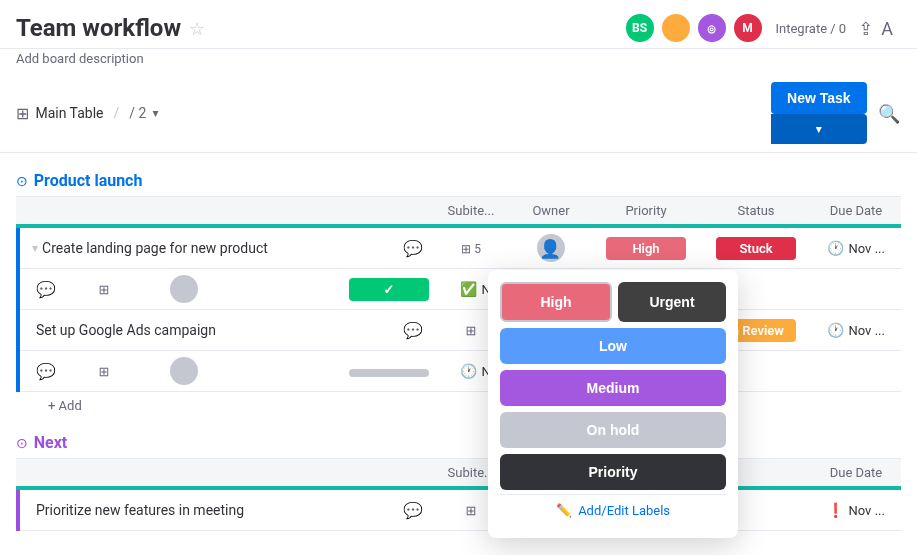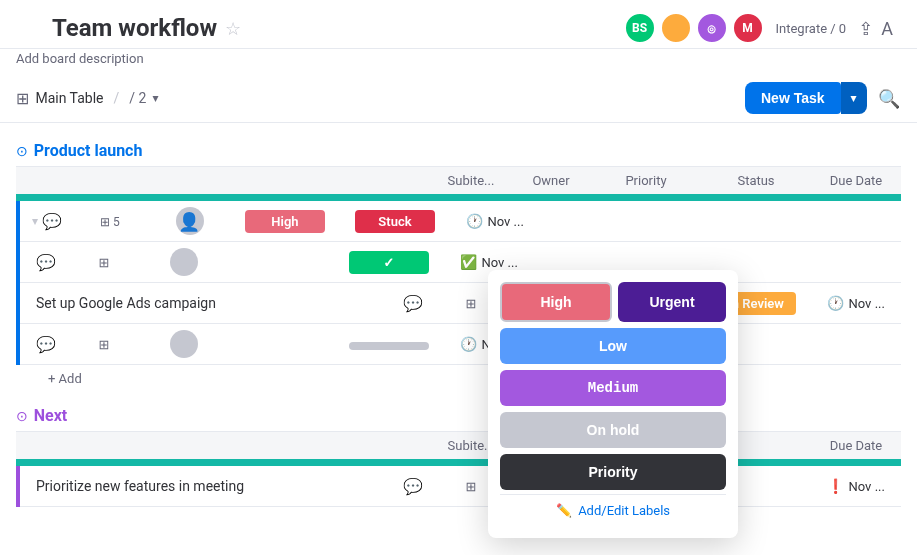--- a/index.html
+++ b/index.html
@@ -1,20 +1,20 @@
 <!DOCTYPE html>
 <html><head>
   <meta charset="utf-8">
   <style>
     * { margin: 0; padding: 0; box-sizing: border-box; }
     body { font-family: -apple-system, BlinkMacSystemFont, 'Segoe UI', Roboto, Arial, sans-serif; background: #fff; overflow: hidden; width: 917px; height: 555px; position: relative; }
 
     
     .header { display: flex; align-items: center; padding: 12px 16px 4px 16px; border-bottom: 1px solid #e6e9ef; }
-    .header-title { font-size: 24px; font-weight: 700; color: #323338; margin-right: 8px; margin-left: 36px; }
+    .header-title { font-size: 24px; font-weight: 700; color: #323338; margin-right: 8px; }
     .star-icon { color: #c5c7d0; font-size: 18px; margin-right: auto; }
     .header-avatars { display: flex; align-items: center; gap: 4px; margin-right: 12px; }
     .avatar { width: 32px; height: 32px; border-radius: 50%; display: flex; align-items: center; justify-content: center; font-size: 12px; font-weight: 700; color: white; border: 2px solid white; }
     .av1 { background: #00c875; }
     .av2 { background: #fdab3d; }
     .av3 { background: #a358df; }
     .av4 { background: #df2f4a; }
     .integrate-btn { color: #676879; font-size: 13px; margin-right: 12px; }
     .action-icon { font-size: 18px; color: #676879; margin-right: 8px; }
     .board-desc { font-size: 13px; color: #676879; padding: 2px 16px 8px 16px; }
@@ -22,31 +22,31 @@
     
     .toolbar { display: flex; align-items: center; padding: 8px 16px; border-bottom: 1px solid #e6e9ef; }
     .table-switcher { display: flex; align-items: center; gap: 6px; font-size: 14px; color: #323338; cursor: pointer; }
     .table-icon { font-size: 16px; color: #676879; }
     .slash { color: #c5c7d0; margin: 0 4px; }
     .table-count { color: #676879; }
     .chevron-down { color: #676879; font-size: 12px; }
     .toolbar-spacer { flex: 1; }
     .new-task-btn { background: #0073ea; color: white; border: none; border-radius: 4px; padding: 8px 16px; font-size: 14px; font-weight: 600; cursor: pointer; display: flex; align-items: center; gap: 6px; }
     .new-task-dropdown { background: #0060c0; color: white; border: none; border-radius: 0 4px 4px 0; padding: 8px 10px; cursor: pointer; font-size: 12px; }
-    .new-task-wrapper { display: flex; border-radius: 8px; overflow: hidden; margin-right: 12px; }
+    .new-task-wrapper { display: flex; border-radius: 0; overflow: hidden; margin-right: 12px; flex-direction: column; }
     .search-icon-btn { font-size: 18px; color: #676879; cursor: pointer; }
 
     
     .board { padding: 12px 0; }
 
     
     .group-header { display: flex; align-items: center; padding: 6px 16px; }
     .group-toggle { color: #0073ea; font-size: 14px; margin-right: 6px; cursor: pointer; }
     .group-title { font-size: 16px; font-weight: 700; color: #0073ea; }
-    .col-headers { display: flex; align-items: center; border-bottom: 7px solid #14b8a6; padding: 6px 0; background: #f5f6f8; }
+    .col-headers { display: flex; align-items: center; border-bottom: 4px solid #14b8a6; padding: 6px 0; background: #f5f6f8; }
     .col-task { flex: 1; font-size: 13px; color: #676879; padding-left: 32px; }
     .col-subitems { width: 80px; text-align: center; font-size: 13px; color: #676879; }
     .col-owner { width: 80px; text-align: center; font-size: 13px; color: #676879; }
     .col-priority { width: 110px; text-align: center; font-size: 13px; color: #676879; }
     .col-status { width: 110px; text-align: center; font-size: 13px; color: #676879; }
     .col-duedate { width: 90px; text-align: center; font-size: 13px; color: #676879; }
 
     
     .task-row { display: flex; align-items: center; border-bottom: 1px solid #e6e9ef; padding: 6px 0; min-height: 40px; background: #fff; }
     .row-expand { font-size: 12px; color: #c5c7d0; margin-right: 4px; cursor: pointer; }
@@ -69,21 +69,21 @@
     .date-icon { font-size: 14px; }
 
     .add-row { display: flex; align-items: center; padding: 6px 0 6px 32px; color: #676879; font-size: 13px; cursor: pointer; }
 
     
     .dropdown-overlay { position: absolute; top: 270px; left: 488px; width: 250px; background: white; border-radius: 8px; box-shadow: 0 8px 32px rgba(0,0,0,0.18); z-index: 100; padding: 12px; }
     .dropdown-options { display: flex; flex-direction: column; gap: 6px; }
     .dropdown-row { display: flex; gap: 6px; }
     .dropdown-option { flex: 1; border-radius: 6px; padding: 10px 8px; font-size: 14px; font-weight: 700; color: white; text-align: center; cursor: pointer; border: none; }
     .do-high { background: #e8697a; border: 2px solid #c5c7d0; }
-    .do-urgent { background: #4c1d95; }
+    .do-urgent { background: #404040; }
     .do-low { background: #579bfc; }
     .do-medium { background: #a358df; }
     .do-onhold { background: #c5c7d0; }
     .do-priority { background: #323338; }
     .add-edit-labels { display: flex; align-items: center; justify-content: center; gap: 6px; padding: 8px; border-top: 1px solid #e6e9ef; margin-top: 4px; color: #0073ea; font-size: 13px; cursor: pointer; }
     .pencil-icon { font-size: 13px; }
 
     
     .next-group-header { display: flex; align-items: center; padding: 6px 16px; margin-top: 8px; }
     .next-group-toggle { color: #9d50dd; font-size: 14px; margin-right: 6px; }
@@ -142,20 +142,21 @@
       <div class="col-status">Status</div>
       <div class="col-duedate">Due Date</div>
     </div>
   </div>
 
   <div style="margin: 0 16px; border-left: 4px solid #0073ea;">
 
     <div class="task-row">
       <div style="width:6px; margin-right:6px;"></div>
       <span class="row-expand">▾</span>
+      <span class="row-name">Create landing page for new product</span>
       <span class="row-comment">💬</span>
       <div class="row-subitems">
         <span class="subitems-badge">⊞ <span>5</span></span>
       </div>
       <div class="row-owner">
         <div class="owner-avatar">
           <span style="font-size:18px; color:#aaa;">👤</span>
         </div>
       </div>
       <div class="row-priority">
@@ -283,21 +284,21 @@
 <div class="dropdown-overlay">
   <div class="dropdown-options">
     <div class="dropdown-row">
       <button class="dropdown-option do-high">High</button>
       <button class="dropdown-option do-urgent">Urgent</button>
     </div>
     <div class="dropdown-row">
       <button class="dropdown-option do-low" style="flex:1;">Low</button>
     </div>
     <div class="dropdown-row">
-      <button class="dropdown-option do-medium" style="flex:1;font-family:Liberation Mono, monospace;">Medium</button>
+      <button class="dropdown-option do-medium" style="flex:1;">Medium</button>
     </div>
     <div class="dropdown-row">
       <button class="dropdown-option do-onhold" style="flex:1;">On hold</button>
     </div>
     <div class="dropdown-row">
       <button class="dropdown-option do-priority" style="flex:1;">Priority</button>
     </div>
   </div>
   <div class="add-edit-labels">
     <span class="pencil-icon">✏️</span>

